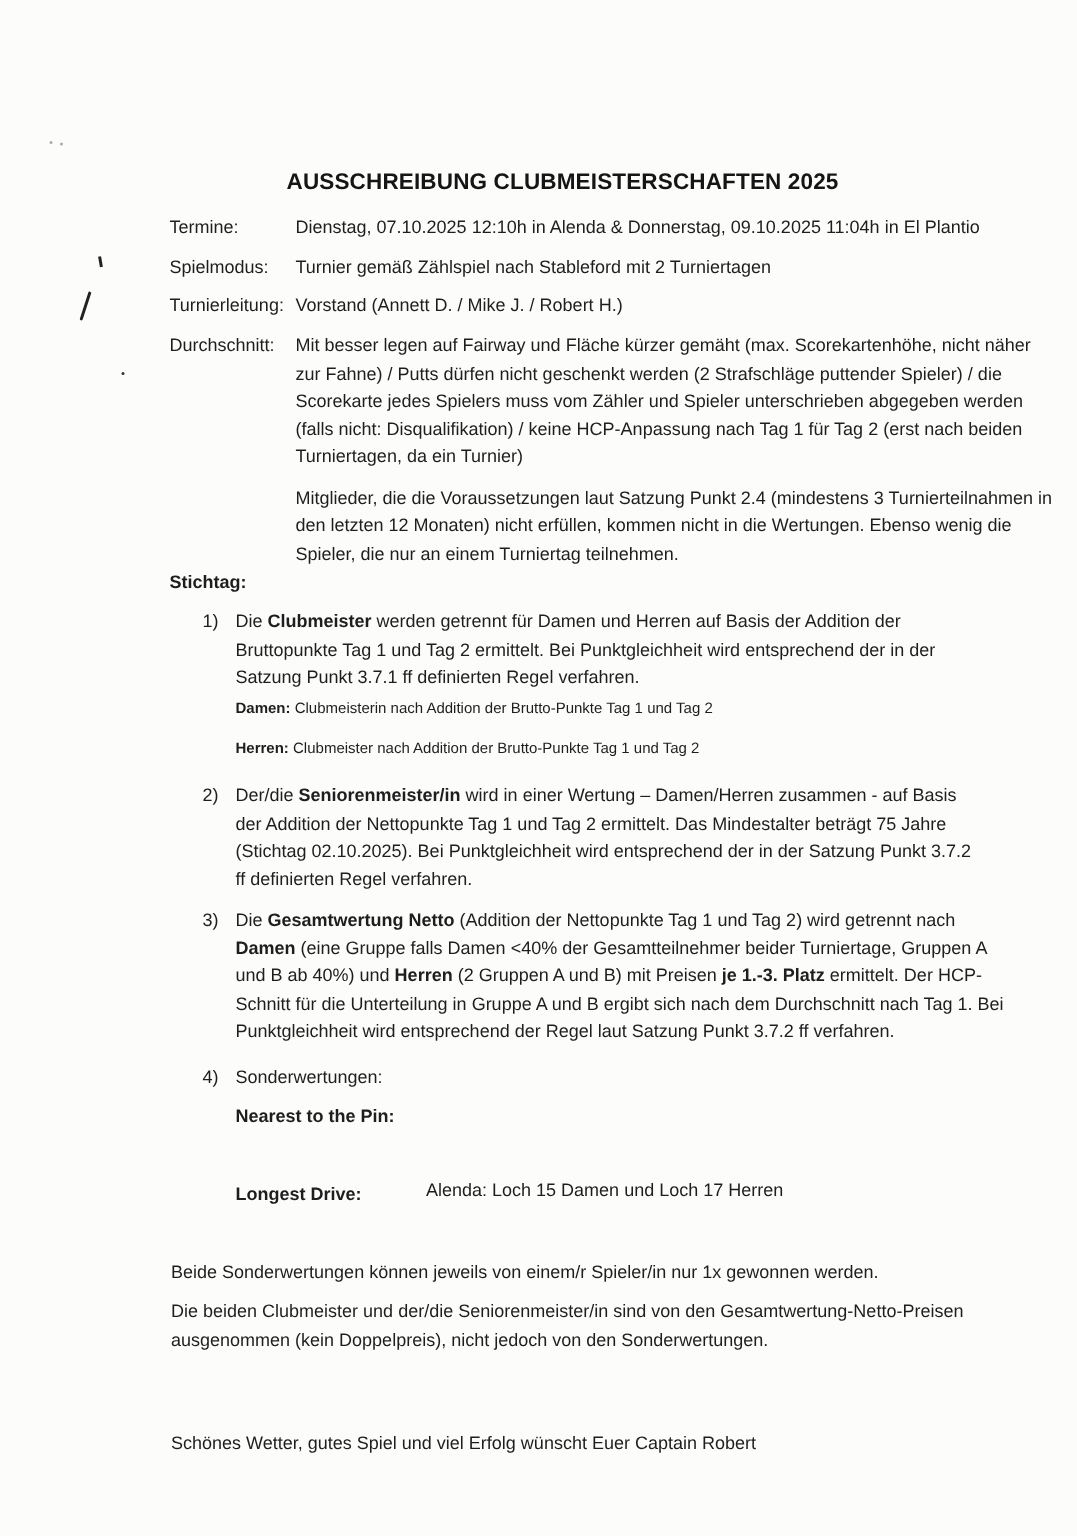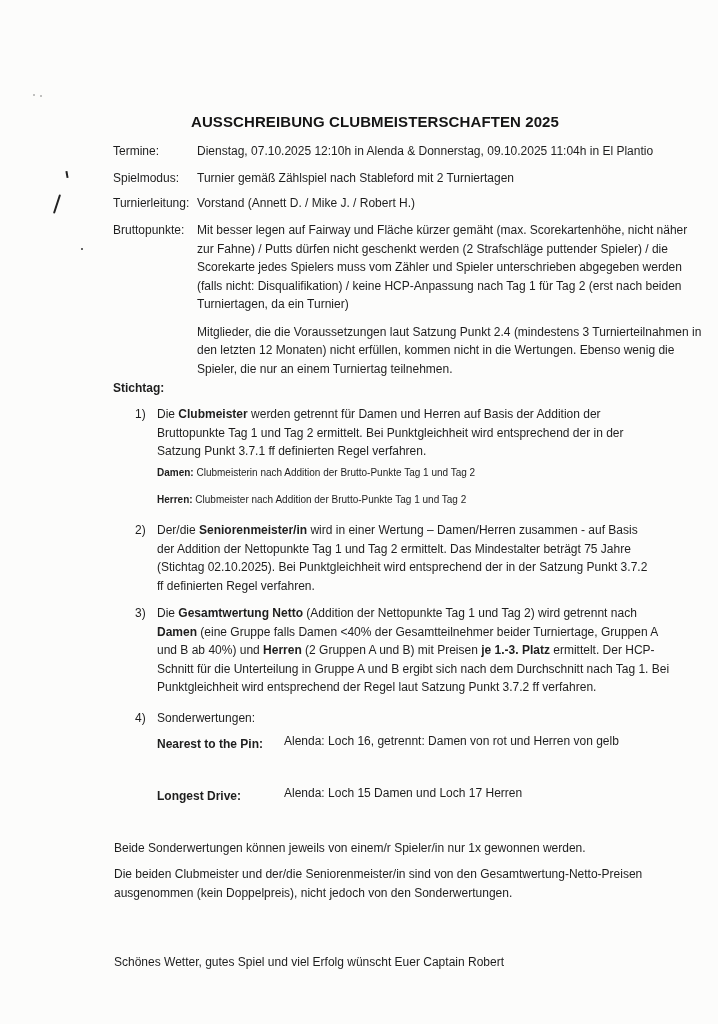--- a/index.html
+++ b/index.html
@@ -51,21 +51,21 @@
   <div class="row" style="top:133px">
     <span class="lbl">Spielmodus:</span>
     <span class="val">Turnier gemäß Zählspiel nach Stableford mit 2 Turniertagen</span>
   </div>
   <div class="row" style="top:158px">
     <span class="lbl">Turnierleitung:</span>
     <span class="val">Vorstand (Annett D. / Mike J. / Robert H.)</span>
   </div>
 
   <div class="row" style="top:185px">
-    <span class="lbl">Bruttopunkte:</span>
+    <span class="lbl">Durchschnitt:</span>
     <div class="val" style="line-height:18.5px;width:510px">
       <p class="para"><span>Mit besser legen auf Fairway und Fläche kürzer gemäht (max. Scorekartenhöhe, nicht näher zur Fahne) / Putts dürfen nicht geschenkt werden (2 Strafschläge puttender Spieler) / die Scorekarte jedes Spielers muss vom Zähler und Spieler unterschrieben abgegeben werden (falls nicht: Disqualifikation) / keine HCP-Anpassung nach Tag 1 für Tag 2 (erst nach beiden Turniertagen, da </span><span class="u">ein</span><span> Turnier)</span></p>
       <p class="para" style="margin-top:9px">Mitglieder, die die Voraussetzungen laut Satzung Punkt 2.4 (mindestens 3 Turnierteilnahmen in den letzten 12 Monaten) nicht erfüllen, kommen nicht in die Wertungen. Ebenso wenig die Spieler, die nur an einem Turniertag teilnehmen.</p>
     </div>
   </div>
 
   <div class="block h-bold" style="left:97px;top:343px">Stichtag:</div>
 
   <div class="item" style="top:369px">
     <span class="num">1)</span>
@@ -82,21 +82,20 @@
   <div class="item" style="top:568px">
     <span class="num">3)</span>
     <div class="txt" style="width:515px"><span>Die </span><b>Gesamtwertung Netto</b><span> (Addition der Nettopunkte Tag 1 und Tag 2) wird getrennt nach </span><b>Damen</b><span> (eine Gruppe falls Damen &lt;40% der Gesamtteilnehmer beider Turniertage, Gruppen A und B ab 40%) und </span><b>Herren</b><span> (2 Gruppen A und B) mit Preisen </span><b>je 1.-3. Platz</b><span> ermittelt. Der HCP-Schnitt für die Unterteilung in Gruppe A und B ergibt sich nach dem Durchschnitt nach Tag 1. Bei Punktgleichheit wird entsprechend der Regel laut Satzung Punkt 3.7.2 ff verfahren.</span></div>
   </div>
 
   <div class="item" style="top:673px">
     <span class="num">4)</span>
     <div class="txt">Sonderwertungen:</div>
   </div>
   <div class="sw h-bold" style="left:141px;top:699px">Nearest to the Pin:</div>
-  <div class="sw" style="left:268px;top:696px">Alenda: Loch 16, getrennt: Damen von rot und Herren von gelb</div>
   <div class="sw h-bold" style="left:141px;top:751px">Longest Drive:</div>
   <div class="sw" style="left:268px;top:748px">Alenda: Loch 15 Damen und Loch 17 Herren</div>
 
   <div class="block" style="left:98px;top:803px;width:560px;white-space:nowrap">Beide Sonderwertungen können jeweils von einem/r Spieler/in nur 1x gewonnen werden.</div>
   <div class="block" style="left:98px;top:829px;width:530px">Die beiden Clubmeister und der/die Seniorenmeister/in sind von den Gesamtwertung-Netto-Preisen ausgenommen (kein Doppelpreis), nicht jedoch von den Sonderwertungen.</div>
   <div class="block" style="left:98px;top:917px;width:560px;white-space:nowrap">Schönes Wetter, gutes Spiel und viel Erfolg wünscht Euer Captain Robert</div>
 
 </div>
 
 </body></html>

